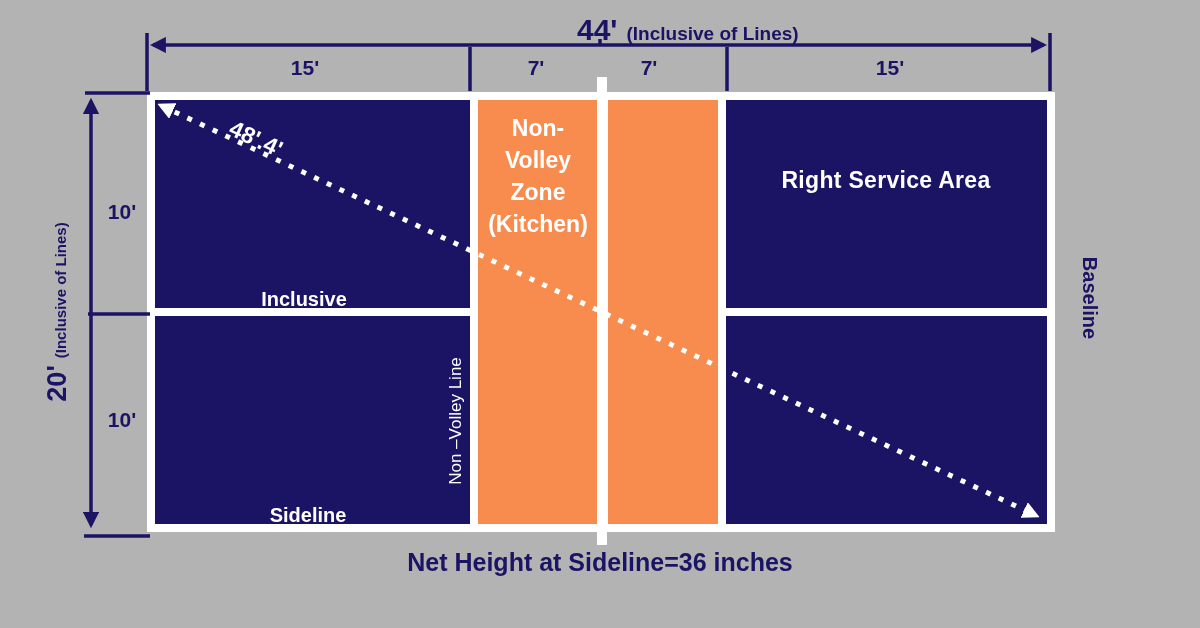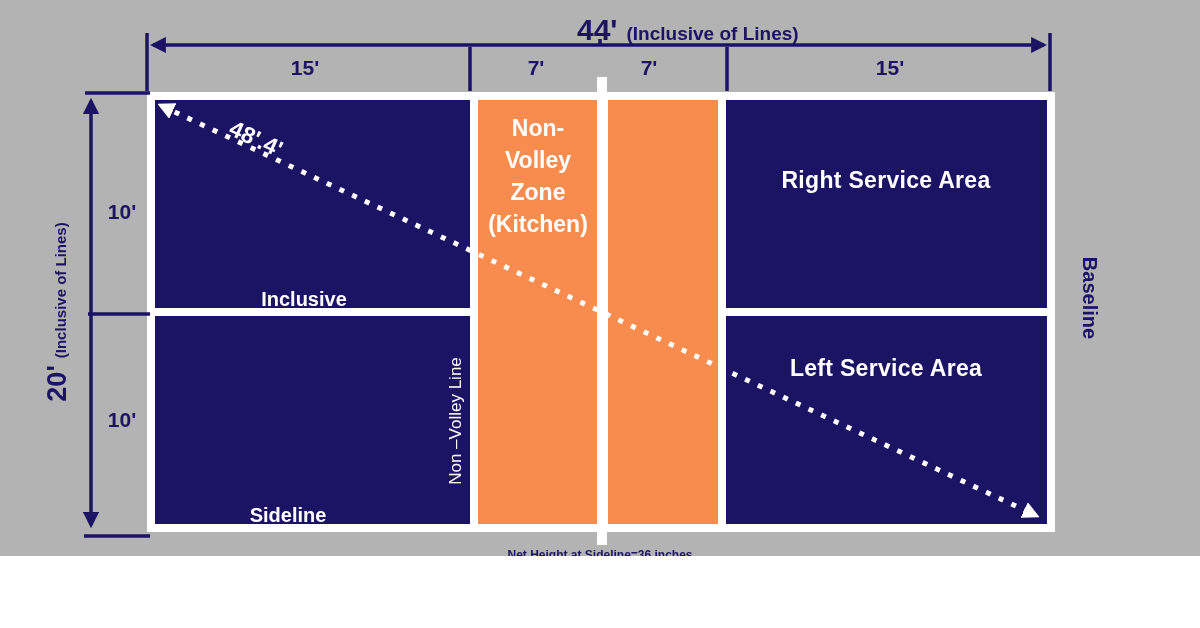--- a/index.html
+++ b/index.html
@@ -1,18 +1,18 @@
 <!DOCTYPE html>
 <html><head>
 <meta charset="utf-8">
 <style>
   html,body{margin:0;padding:0;}
   #canvas{
     position:relative;
-    width:1200px;height:556px;
+    width:1200px;height:628px;
     background:#b3b3b3;
     font-family:"Liberation Sans", sans-serif;
     overflow:hidden;
     color:#1b1464;
   }
   .abs{position:absolute;}
   
   .court-outer{left:147px;top:92px;width:908px;height:440px;background:#ffffff;z-index:1;}
   .block{z-index:2;}
   .navy{background:#1b1464;}
@@ -37,21 +37,21 @@
   .dim-sub{font-size:19px;font-weight:bold;margin-left:9px;}
   .dim-main-v{font-size:27px;font-weight:bold;}
   .dim-sub-v{font-size:15px;font-weight:bold;margin-left:7px;}
   .seg{font-size:21px;font-weight:bold;}
   .courtname{font-size:23px;font-weight:600;letter-spacing:.3px;}
   .linename{font-size:20px;font-weight:bold;}
   .kitchen{line-height:32px;text-align:center;font-size:23px;font-weight:bold;}
   .kitchen span{display:block;}
   .nvl{font-size:17px;font-weight:500;}
   .diag-lbl{font-size:23px;font-weight:bold;transform:translate(-50%,-50%) rotate(25deg);}
-  .footer{font-size:12px;font-weight:bold;transform:translateX(-50%);}
+  .footer{font-size:25px;font-weight:bold;transform:translateX(-50%);}
   
   .logo-text{font-size:17px;font-weight:bold;letter-spacing:.2px;}
   .logo-blue{color:#3d35d6;}
   .logo-orange{color:#f0772e;}
   .logo-tag{font-size:7px;font-weight:bold;color:#f0772e;letter-spacing:1.5px;text-align:center;width:92px;}
 </style>
 </head>
 <body>
 
 <div id="canvas">
@@ -111,23 +111,22 @@
   <div class="abs lbl rotccw seg navy-text" style="left:122px;top:212px;">10'</div>
   <div class="abs lbl rotccw seg navy-text" style="left:122px;top:420px;">10'</div>
 
   <div class="abs lbl ctr courtname white-text" style="left:886px;top:180px;">Right Service Area</div>
   <div class="abs lbl kitchen white-text" style="left:538px;top:112px;transform:translateX(-50%);">
     <span>Non-</span>
     <span>Volley</span>
     <span>Zone</span>
     <span>(Kitchen)</span>
   </div>
-  <div class="abs lbl ctr courtname white-text" style="left:886px;top:368px;">Left Service Area</div>
   <div class="abs lbl ctr linename white-text" style="left:304px;top:299px;">Inclusive</div>
-  <div class="abs lbl ctr linename white-text" style="left:288px;top:515px;">Sideline</div>
+  <div class="abs lbl ctr linename white-text" style="left:308px;top:515px;">Sideline</div>
   <div class="abs lbl rotccw nvl white-text" style="left:456px;top:421px;">Non –Volley Line</div>
   <div class="abs lbl rotcw linename navy-text" style="left:1089px;top:298px;">Baseline</div>
   <div class="abs lbl diag-lbl white-text" style="left:256px;top:139px;">48'.4'</div>
 
   <div class="abs lbl footer navy-text" style="left:600px;top:548px;">Net Height at Sideline=36 inches</div>
 
 
 </div>
 
 </body></html>

